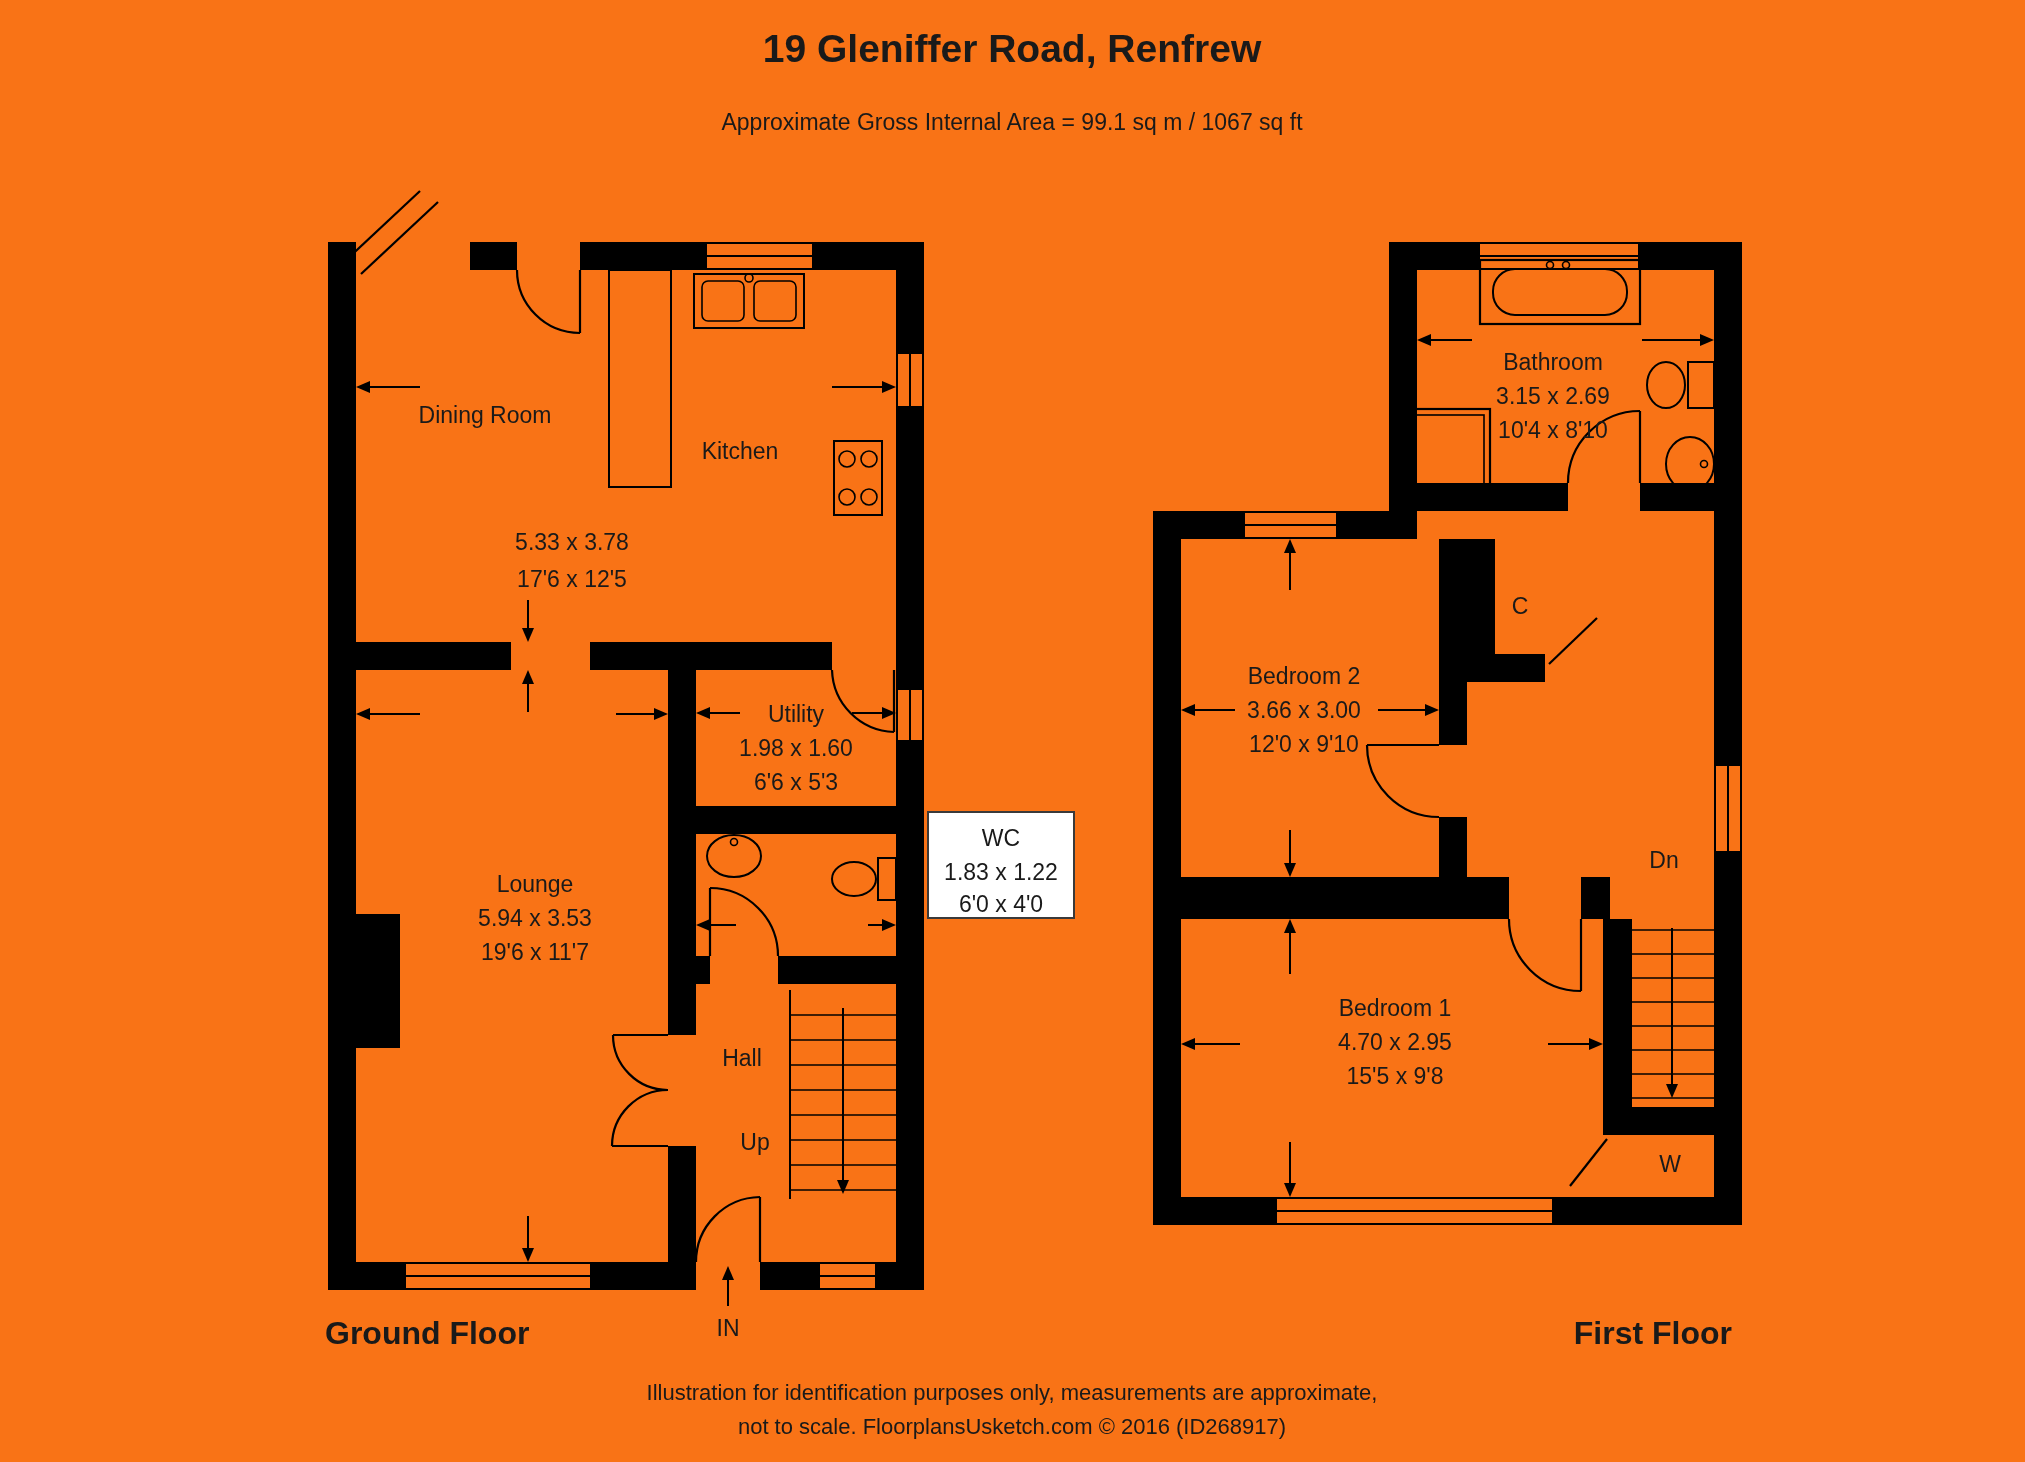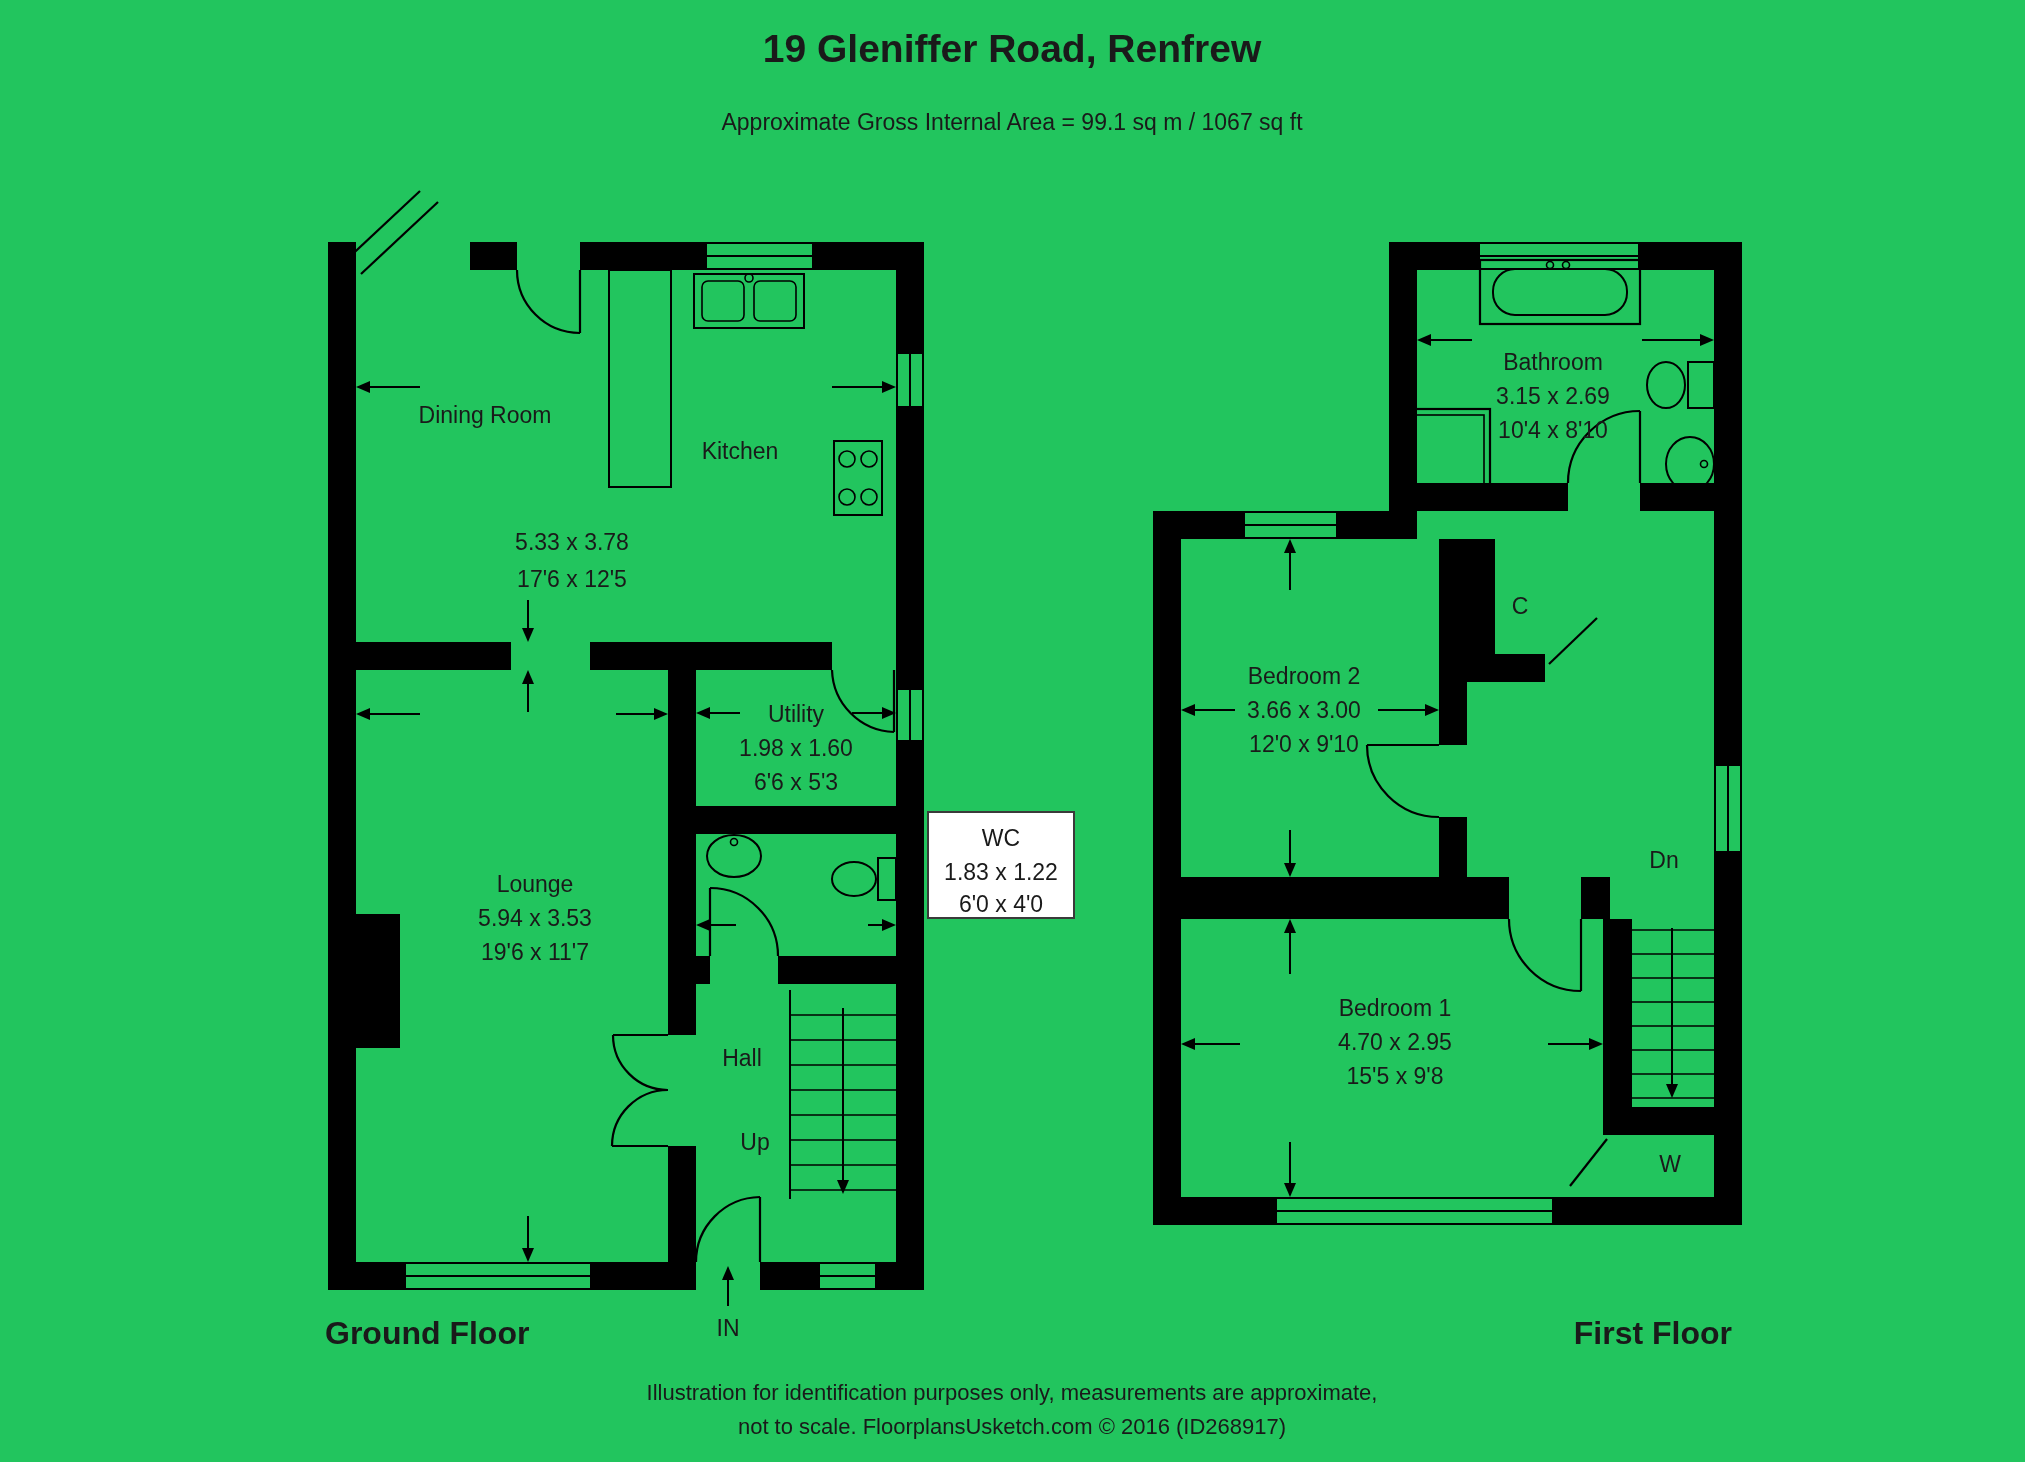--- a/index.html
+++ b/index.html
@@ -1,16 +1,16 @@
 <!DOCTYPE html>
 <html><head>
 <meta charset="utf-8">
 <style>
   html,body{margin:0;padding:0;background:#ffffff;}
-  .canvas{position:relative;width:2025px;height:1462px;background:#22c55e;text-align:center;}
+  .canvas{position:relative;width:2025px;height:1462px;background:#f97316;text-align:center;}
   svg text{fill:#1a1a1a;font-family:"Liberation Sans",sans-serif;}
   svg .wall{fill:#000;}
   svg .ln{stroke:#000;stroke-width:2;fill:none;}
   svg .ln15{stroke:#000;stroke-width:1.6;fill:none;}
   svg .arc{stroke:#000;stroke-width:2.2;fill:none;}
   svg .head{fill:#000;stroke:none;}
   svg .box{fill:#fff;stroke:#3a3a3a;stroke-width:2;}
   .title{font-size:39px;font-weight:700;}
   .sub{font-size:23px;}
   .room{font-size:23px;}

